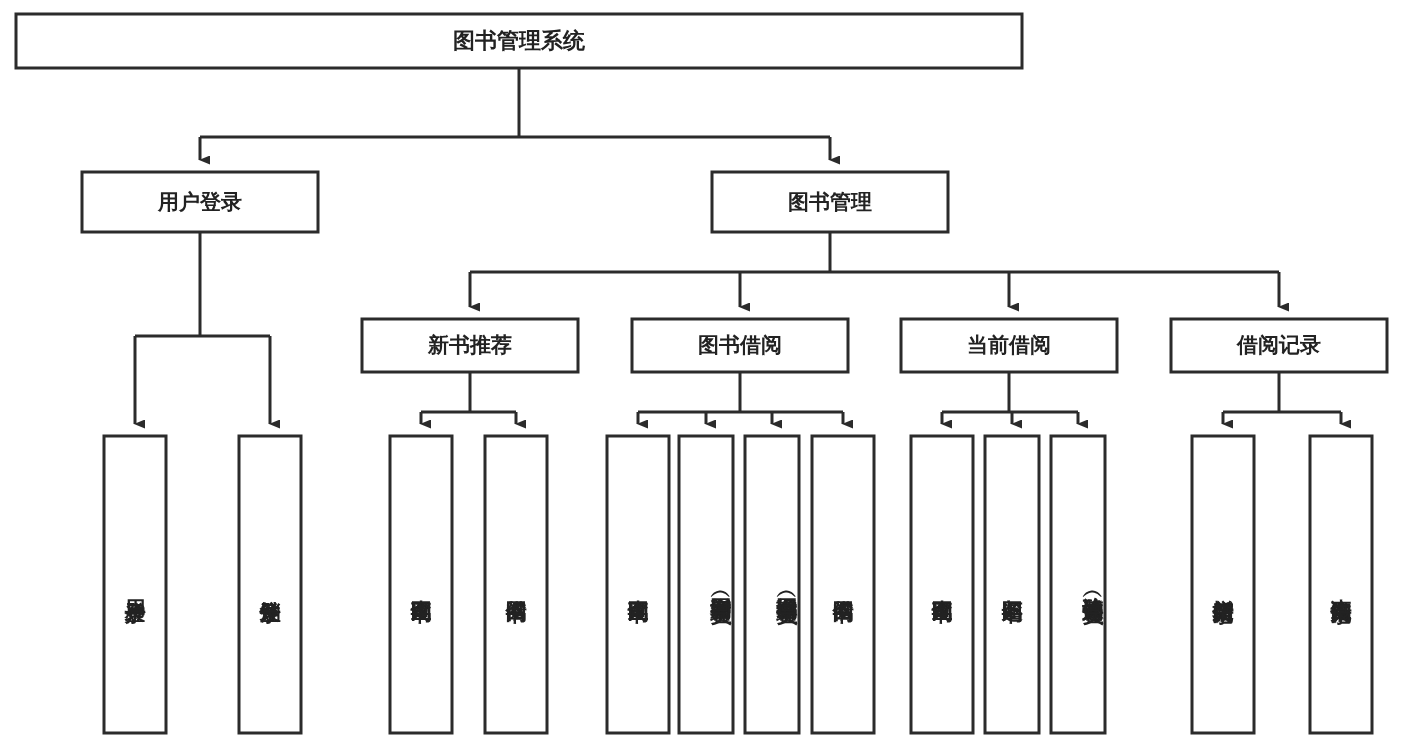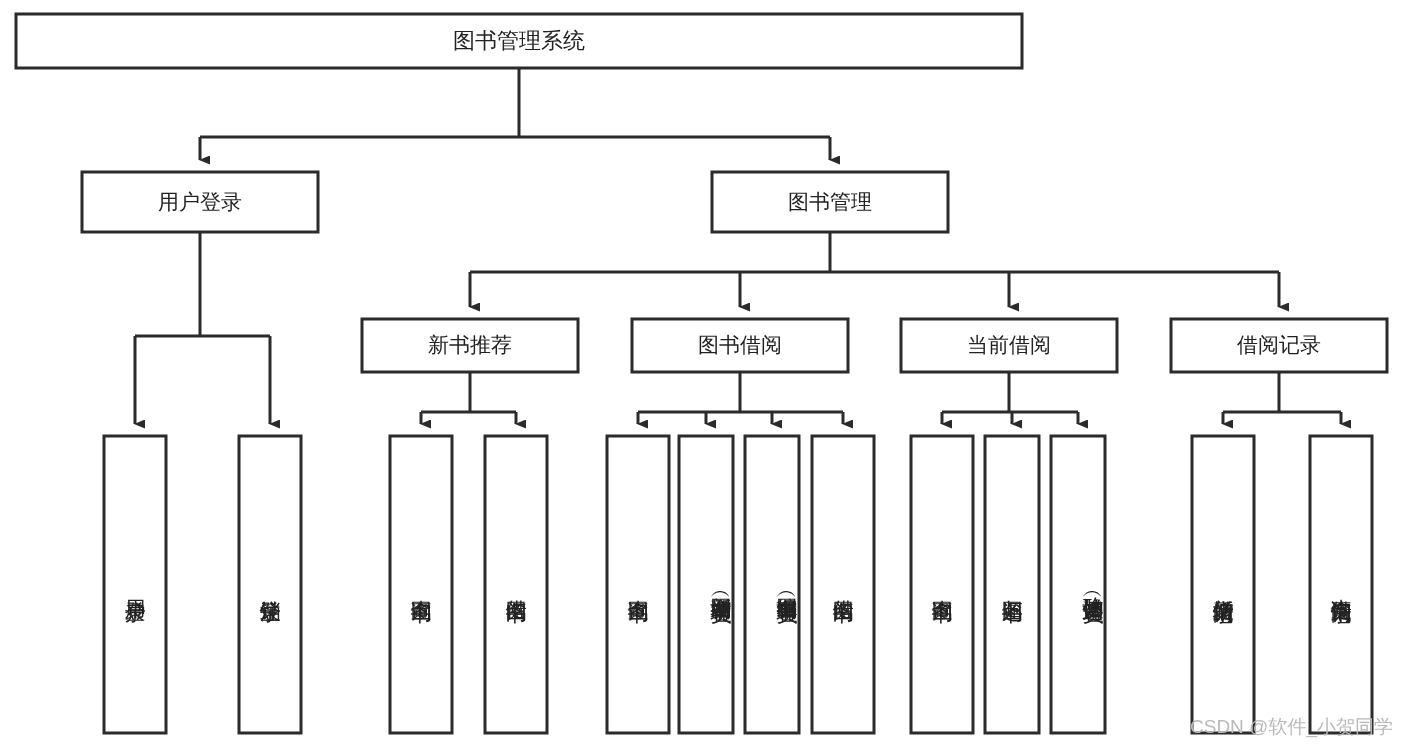--- a/index.html
+++ b/index.html
@@ -11,20 +11,21 @@
     width: 1405px;
     height: 747px;
     font-family: "Liberation Sans", "DejaVu Sans", sans-serif;
     overflow: hidden;
     position: relative;
   }
   #diagram-root {
     position: relative;
     width: 1405px;
     height: 747px;
+    font-weight: bold;
   }
   svg.diagram-canvas {
     position: absolute;
     top: 0;
     left: 0;
     width: 1405px;
     height: 747px;
   }
   .node-box {
     fill: #ffffff;
@@ -178,15 +179,14 @@
   <div class="leaf-label" style="left:745px; top:438px; width:54px; height:293px; align-items:flex-start;">编辑图书（管理员）</div>
   <div class="leaf-label" style="left:812px; top:436px; width:62px; height:297px;">借阅图书</div>
 
   <div class="leaf-label" style="left:911px; top:436px; width:62px; height:297px;">查询图书</div>
   <div class="leaf-label" style="left:985px; top:436px; width:54px; height:297px;">归还图书</div>
   <div class="leaf-label" style="left:1051px; top:438px; width:54px; height:293px; align-items:flex-start;">确认归还（管理员）</div>
 
   <div class="leaf-label" style="left:1192px; top:436px; width:62px; height:297px;">新增借阅记录</div>
   <div class="leaf-label" style="left:1310px; top:436px; width:62px; height:297px;">查询借阅记录</div>
 
-  <div class="watermark" style="left:1190px; top:714px;">CSDN @软件_小贺同学</div>
 
 </div>
 
 </body></html>

